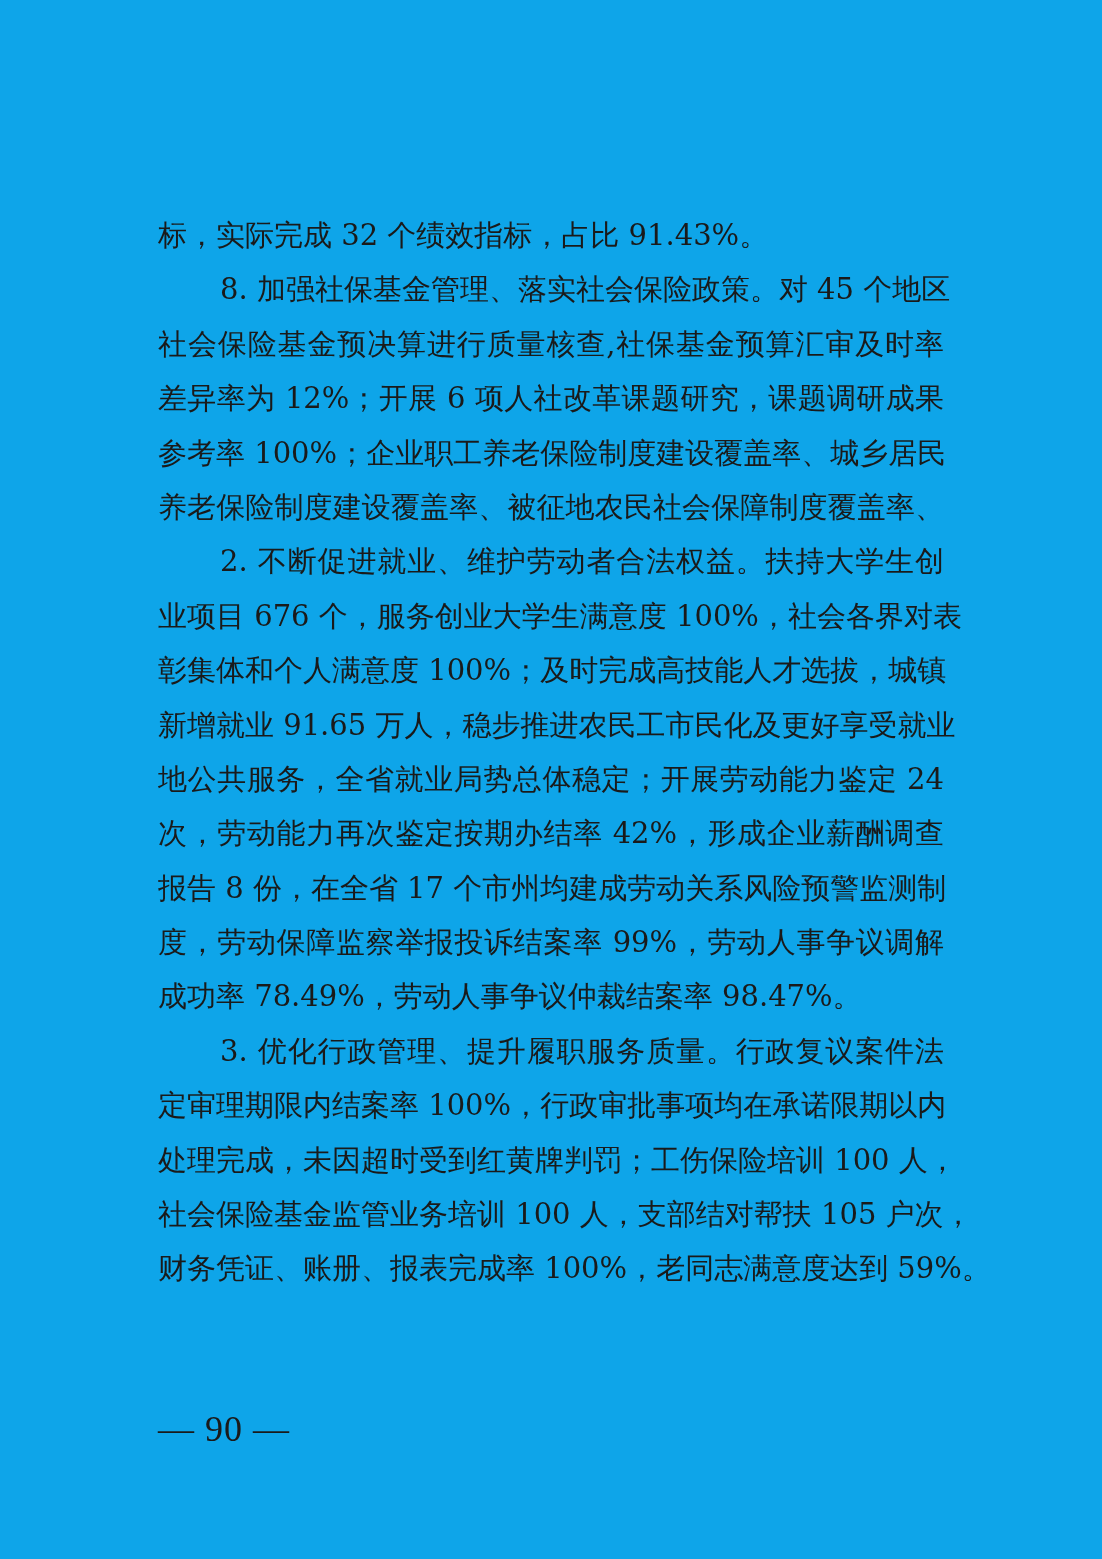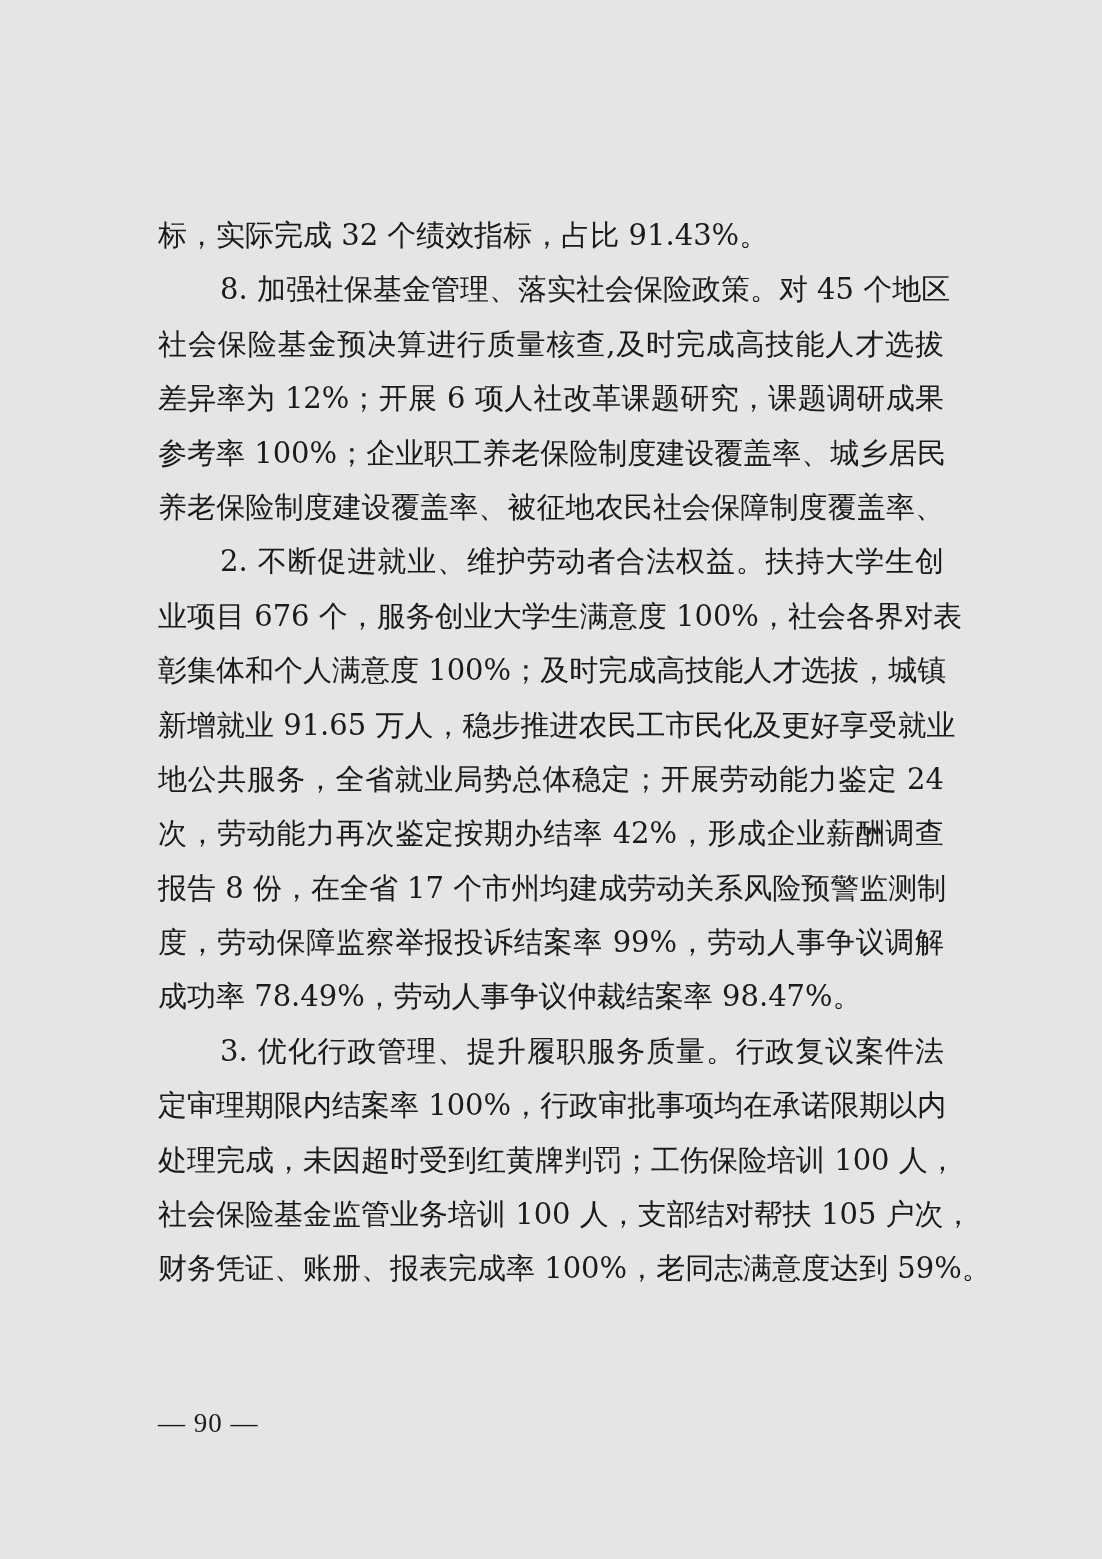--- a/index.html
+++ b/index.html
@@ -1,39 +1,39 @@
 <!DOCTYPE html>
 <html><head>
 <meta charset="utf-8">
 <style>
   html, body { margin: 0; padding: 0; background: #ffffff; }
   body { width: 1102px; height: 1559px; position: relative; overflow: hidden; }
-  .page { position: absolute; left: 0; top: 0; width: 1102px; height: 1559px; background: #e5e5e5; }
+  .page { position: absolute; left: 0; top: 0; width: 1102px; height: 1559px; background: #0ea5e9; }
   .body-text {
     position: absolute; left: 158px; top: 208px; width: 786px;
     font-family: "DejaVu Serif", "Liberation Serif", serif;
     font-size: 29px; line-height: 54.4px; color: #1a1a1a;
   }
   .line { display: block; white-space: nowrap; text-align: justify; text-align-last: justify; height: 54.4px; }
   .line.last { text-align-last: left; }
   .line.indent { padding-left: 62px; }
   .page-num {
     position: absolute; left: 158px; top: 1408px;
     font-family: "Liberation Serif", "DejaVu Serif", serif;
-    font-size: 27px; color: #1a1a1a; letter-spacing: 1px; white-space: pre;
+    font-size: 36px; color: #1a1a1a; letter-spacing: 1px; white-space: pre;
   }
 </style>
 </head>
 <body>
 
 <div class="page">
   <div class="body-text">
     <span class="line last">标，实际完成 32 个绩效指标，占比 91.43%。</span>
     <span class="line indent">8. 加强社保基金管理、落实社会保险政策。对 45 个地区</span>
-    <span class="line">社会保险基金预决算进行质量核查,及时完成高技能人才选拔</span>
+    <span class="line">社会保险基金预决算进行质量核查,社保基金预算汇审及时率</span>
     <span class="line">差异率为 12%；开展 6 项人社改革课题研究，课题调研成果</span>
     <span class="line">参考率 100%；企业职工养老保险制度建设覆盖率、城乡居民</span>
     <span class="line">养老保险制度建设覆盖率、被征地农民社会保障制度覆盖率、</span>
     <span class="line indent">2. 不断促进就业、维护劳动者合法权益。扶持大学生创</span>
     <span class="line">业项目 676 个，服务创业大学生满意度 100%，社会各界对表</span>
     <span class="line">彰集体和个人满意度 100%；及时完成高技能人才选拔，城镇</span>
     <span class="line">新增就业 91.65 万人，稳步推进农民工市民化及更好享受就业</span>
     <span class="line">地公共服务，全省就业局势总体稳定；开展劳动能力鉴定 24</span>
     <span class="line">次，劳动能力再次鉴定按期办结率 42%，形成企业薪酬调查</span>
     <span class="line">报告 8 份，在全省 17 个市州均建成劳动关系风险预警监测制</span>

